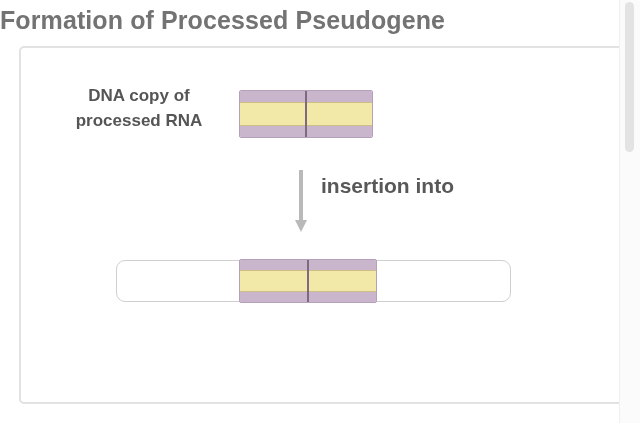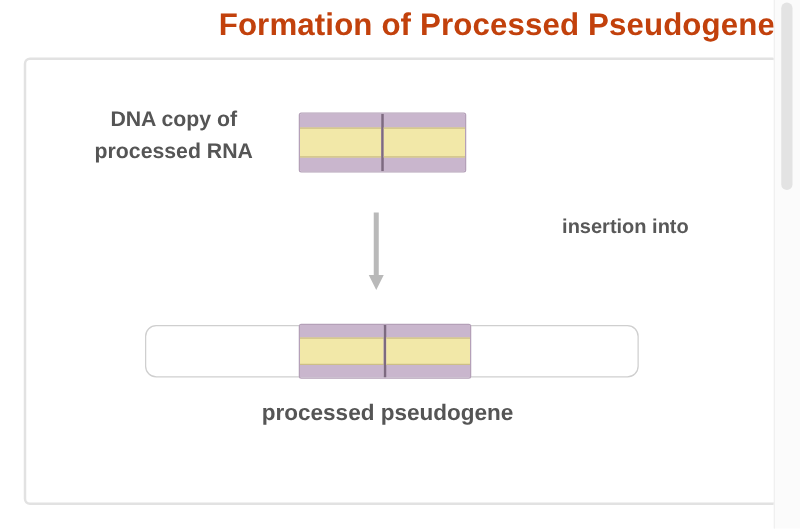--- a/index.html
+++ b/index.html
@@ -43,24 +43,24 @@
     border-radius: 5px;
     background: #e3e3e3;
   }
 
   
   .title {
     position: absolute;
     left: 0;
     top: 6px;
     width: 620px;
-    text-align: right;
+    text-align: left;
     font-size: 25px;
     font-weight: bold;
-    color: #c2410c;
+    color: #737373;
     letter-spacing: 0.1px;
     white-space: nowrap;
   }
 
   
   .card {
     position: absolute;
     left: 19px;
     top: 46px;
     width: 604px;
@@ -145,22 +145,22 @@
     border-left: 6px solid transparent;
     border-right: 6px solid transparent;
     border-top: 12px solid #b9b9b9;
   }
 
   .insertion-label {
     position: absolute;
     left: 300px;
     top: 122px;
     width: 230px;
-    text-align: right;
-    font-size: 16px;
+    text-align: left;
+    font-size: 21px;
     font-weight: bold;
     color: #585858;
     line-height: 1.5;
   }
   .insertion-label .l2 {
     display: block;
   }
 
   
   .host-bar {
@@ -232,20 +232,19 @@
 
     <div class="cassette cassette-inserted">
       <div class="exon">
         <div class="exon-core"></div>
       </div>
       <div class="exon">
         <div class="exon-core"></div>
       </div>
     </div>
 
-    <div class="caption">processed pseudogene</div>
 
   </div>
 </div>
 
 <div class="scrollbar-track">
   <div class="scrollbar-thumb"></div>
 </div>
 
 </body></html>

